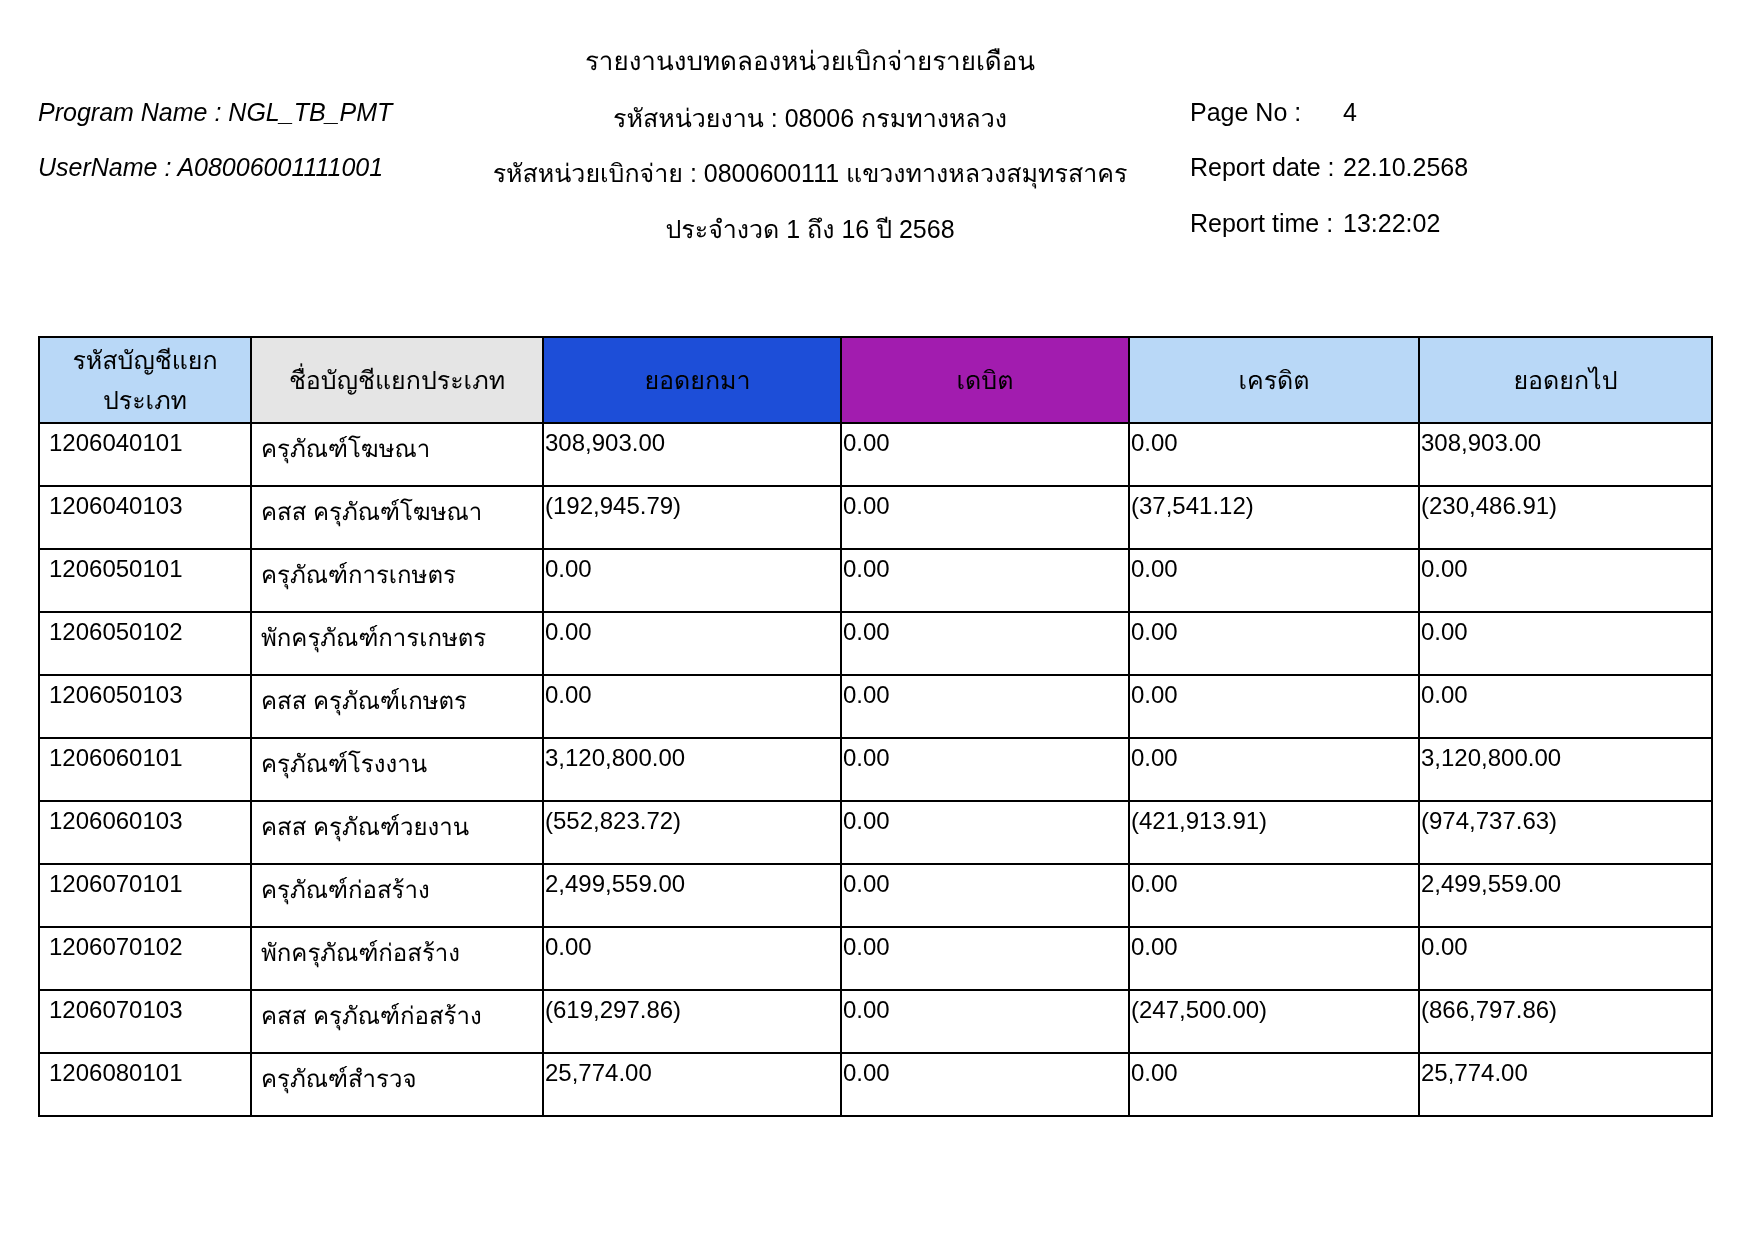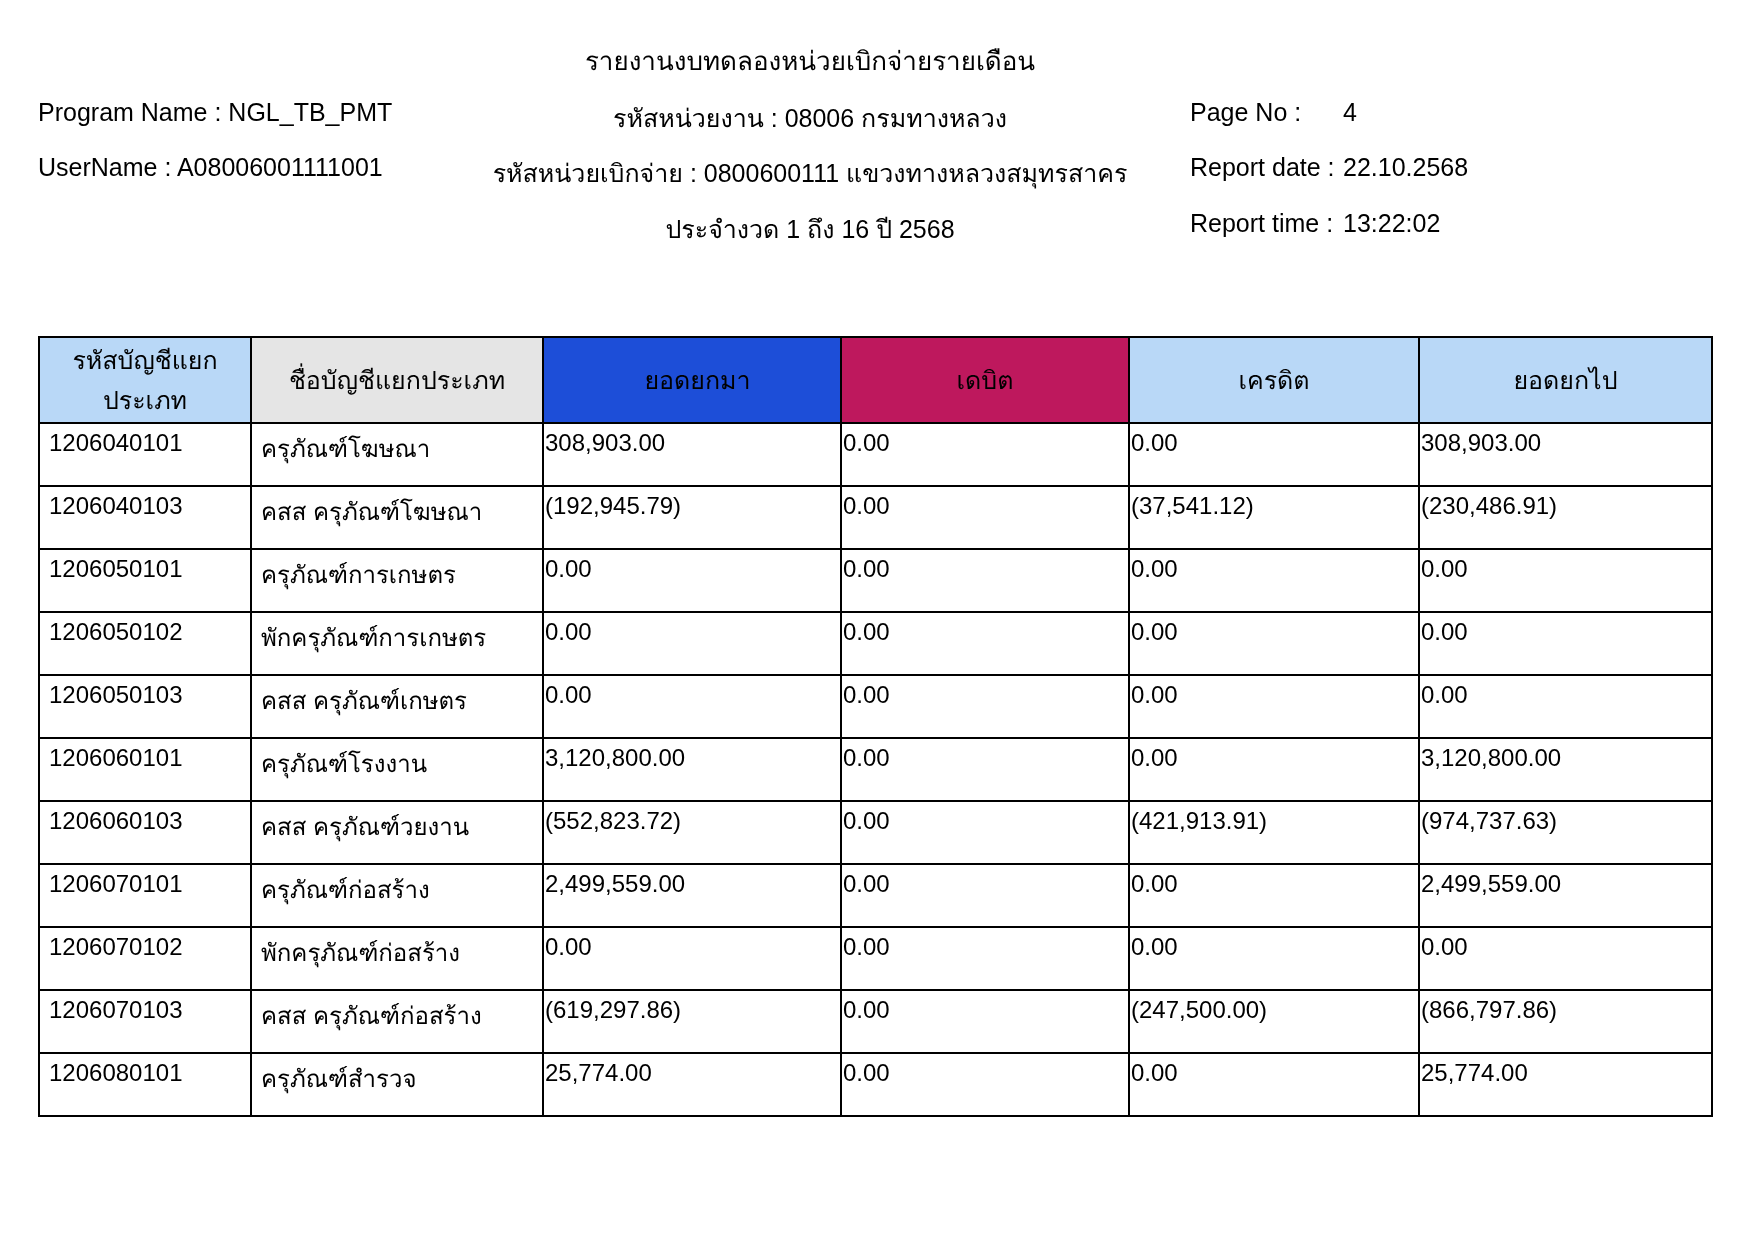--- a/index.html
+++ b/index.html
@@ -8,21 +8,21 @@
     background:#ffffff; color:#000000;
     font-family:"Liberation Sans","DejaVu Sans",sans-serif;
     position:relative; overflow:hidden;
   }
   .abs { position:absolute; white-space:nowrap; }
   .title {
     left:430px; top:40px; width:760px;
     text-align:center; font-size:26px;
   }
   .hline { font-size:25px; }
-  .left-col   { left:38px; }
+  .left-col   { left:38px;font-style:italic; }
   .center-col { left:430px; width:760px; text-align:center; }
   .right-lbl  { left:1190px; }
   .right-val  { left:1343px; }
   .row1 { top:98px; }
   .row2 { top:153px; }
   .row3 { top:209px; }
 
   table.tb {
     position:absolute; left:38px; top:336px;
     width:1673px; table-layout:fixed;
@@ -67,21 +67,21 @@
     <col style="width:298px">
     <col style="width:288px">
     <col style="width:290px">
     <col style="width:293px">
   </colgroup>
   <thead>
     <tr>
       <th style="background: rgb(185, 216, 247);">รหัสบัญชีแยกประเภท</th>
       <th style="background: #e5e5e5;">ชื่อบัญชีแยกประเภท</th>
       <th style="background: #1d4ed8; padding-left: 12px;">ยอดยกมา</th>
-      <th style="background: #be185d;">เดบิต</th>
+      <th style="background: #a21caf;">เดบิต</th>
       <th style="background: rgb(185, 216, 247);">เครดิต</th>
       <th style="background: rgb(185, 216, 247);">ยอดยกไป</th>
     </tr>
   </thead>
   <tbody>
       <tr>
     <td class="txt">1206040101</td>
     <td class="txt">ครุภัณฑ์โฆษณา</td>
     <td class="num">308,903.00</td>
     <td class="num">0.00</td>

